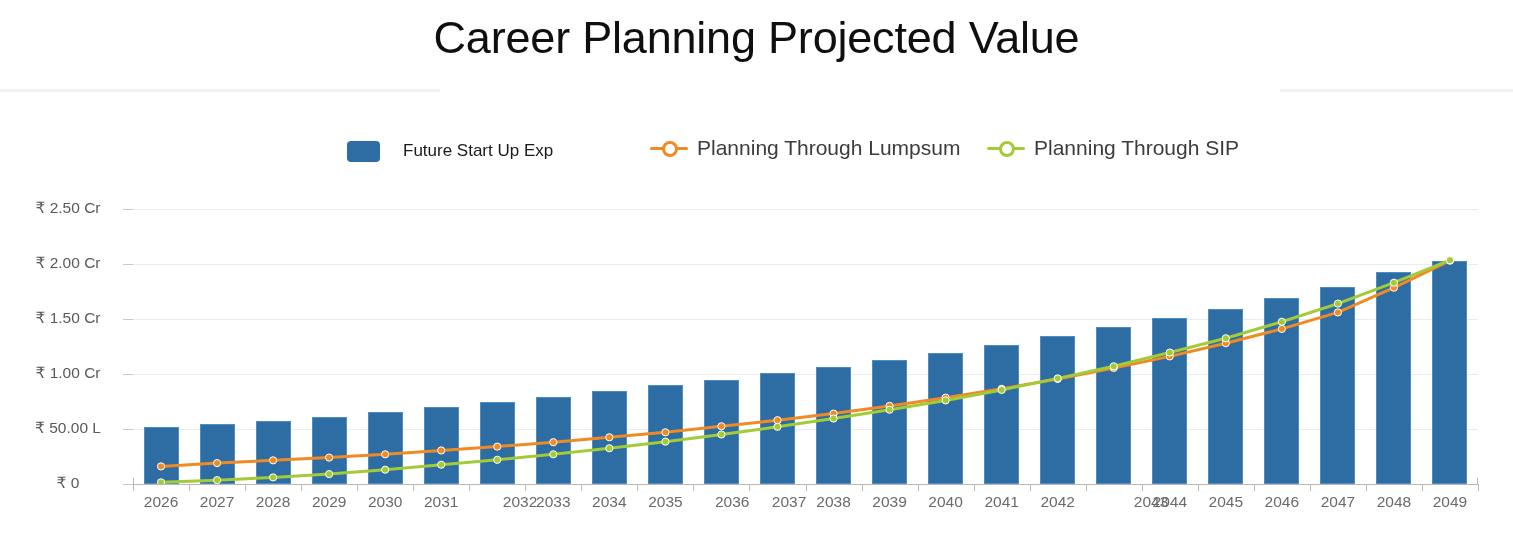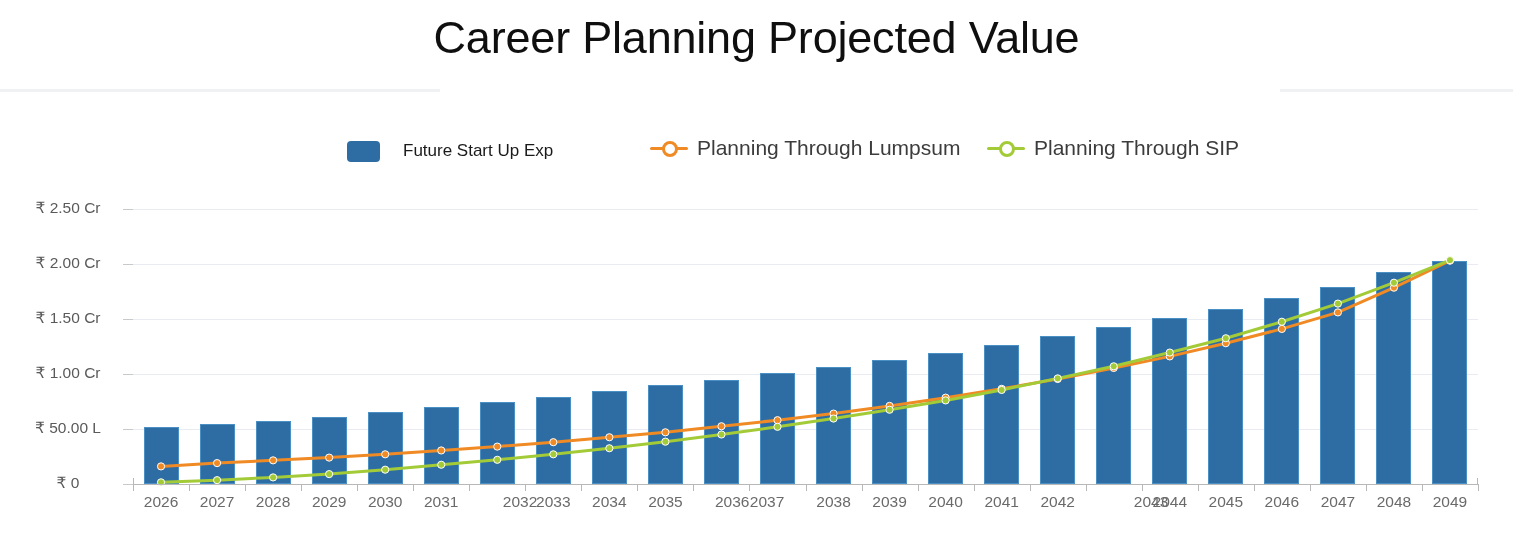--- a/index.html
+++ b/index.html
@@ -244,21 +244,21 @@
         <div class="xtick-label" style="left: 189.042px; width: 56.0417px;">2027</div>
         <div class="xtick-label" style="left: 245.083px; width: 56.0417px;">2028</div>
         <div class="xtick-label" style="left: 301.125px; width: 56.0417px;">2029</div>
         <div class="xtick-label" style="left: 357.167px; width: 56.0417px;">2030</div>
         <div class="xtick-label" style="left: 413.208px; width: 56.0417px;">2031</div>
         <div class="xtick-label" style="left: 492px; width: 56.0417px;">2032</div>
         <div class="xtick-label" style="left: 525.292px; width: 56.0417px;">2033</div>
         <div class="xtick-label" style="left: 581.333px; width: 56.0417px;">2034</div>
         <div class="xtick-label" style="left: 637.375px; width: 56.0417px;">2035</div>
         <div class="xtick-label" style="left: 693.417px; width: 56.0417px; text-align: right;">2036</div>
-        <div class="xtick-label" style="left: 739px; width: 56.0417px;">2037</div>
+        <div class="xtick-label" style="left: 761px; width: 56.0417px;">2037</div>
         <div class="xtick-label" style="left: 805.5px; width: 56.0417px;">2038</div>
         <div class="xtick-label" style="left: 861.542px; width: 56.0417px;">2039</div>
         <div class="xtick-label" style="left: 917.583px; width: 56.0417px;">2040</div>
         <div class="xtick-label" style="left: 973.625px; width: 56.0417px;">2041</div>
         <div class="xtick-label" style="left: 1029.67px; width: 56.0417px;">2042</div>
         <div class="xtick-label" style="left: 1123px; width: 56.0417px;">2043</div>
         <div class="xtick-label" style="left: 1141.75px; width: 56.0417px;">2044</div>
         <div class="xtick-label" style="left: 1197.79px; width: 56.0417px;">2045</div>
         <div class="xtick-label" style="left: 1253.83px; width: 56.0417px;">2046</div>
         <div class="xtick-label" style="left: 1309.88px; width: 56.0417px;">2047</div>

